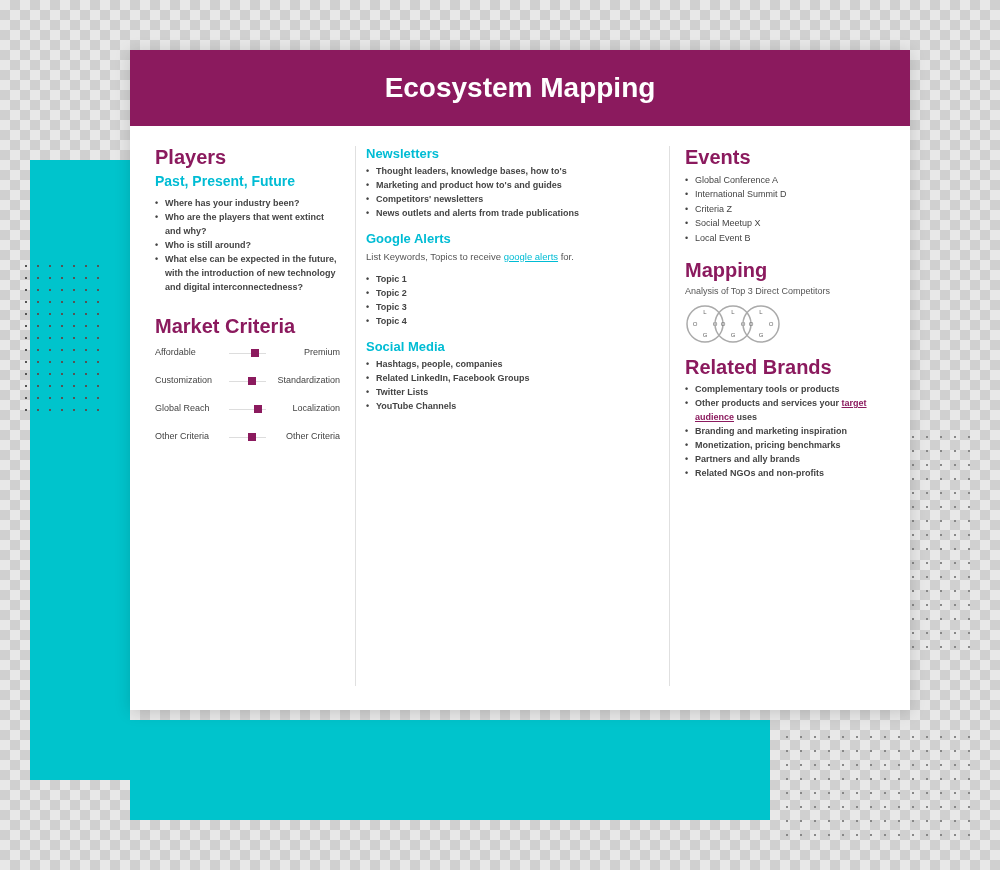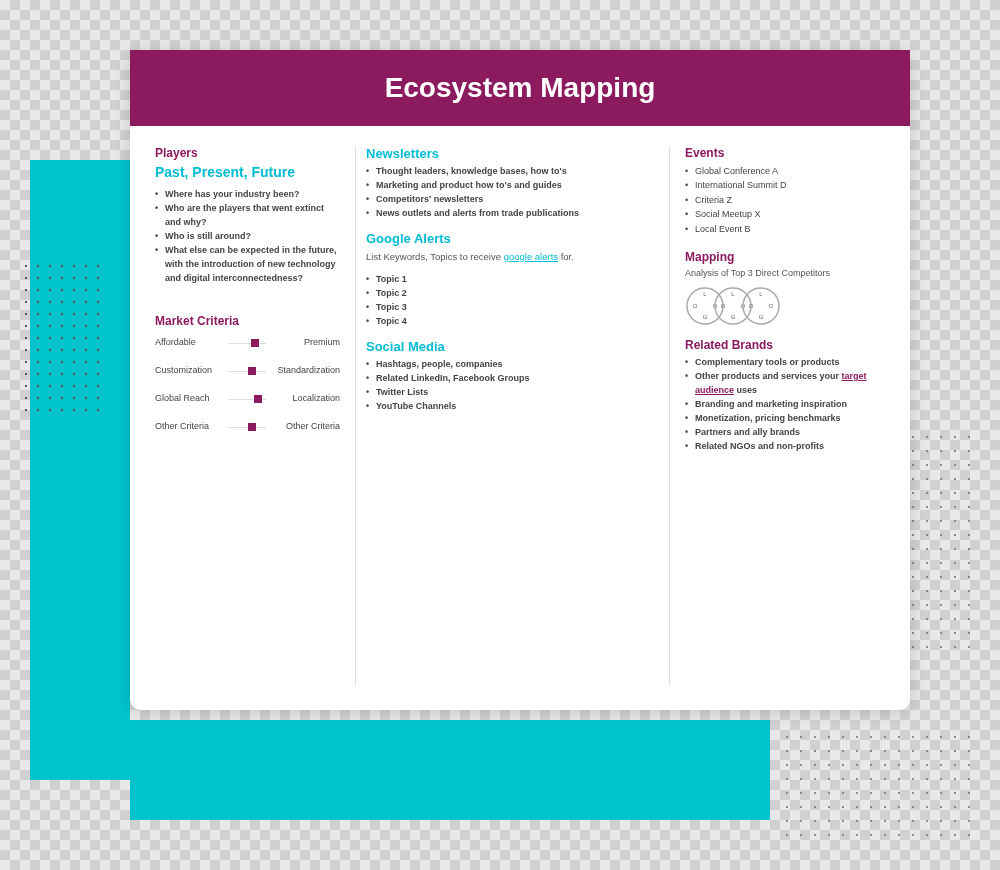--- a/index.html
+++ b/index.html
@@ -85,21 +85,20 @@
     
     .main-card {
       position: absolute;
       top: 50px;
       left: 130px;
       width: 780px;
       height: 660px;
       background: white;
       z-index: 3;
       box-shadow: 0 2px 15px rgba(0,0,0,0.15);
-      border-radius: 11px;
     }
 
     
     .card-header {
       background: #8B1A5E;
       padding: 22px 30px;
       text-align: center;
     }
 
     .card-header h1 {
@@ -130,21 +129,21 @@
     }
 
     .col-right {
       width: 200px;
       flex-shrink: 0;
     }
 
     
     .section-title {
       color: #8B1A5E;
-      font-size: 12px;
+      font-size: 20px;
       font-weight: 700;
       margin-bottom: 4px;
     }
 
     .section-subtitle {
       color: #00BCD4;
       font-size: 14px;
       font-weight: 600;
       margin-bottom: 8px;
     }
@@ -187,21 +186,21 @@
       margin-bottom: 4px;
       margin-top: 12px;
     }
 
     .sub-section-title:first-child {
       margin-top: 0;
     }
 
     
     .market-criteria {
-      margin-top: 28px;
+      margin-top: 20px;
     }
 
     .criteria-row {
       display: flex;
       justify-content: space-between;
       align-items: center;
       margin-bottom: 8px;
     }
 
     .criteria-label-left {

